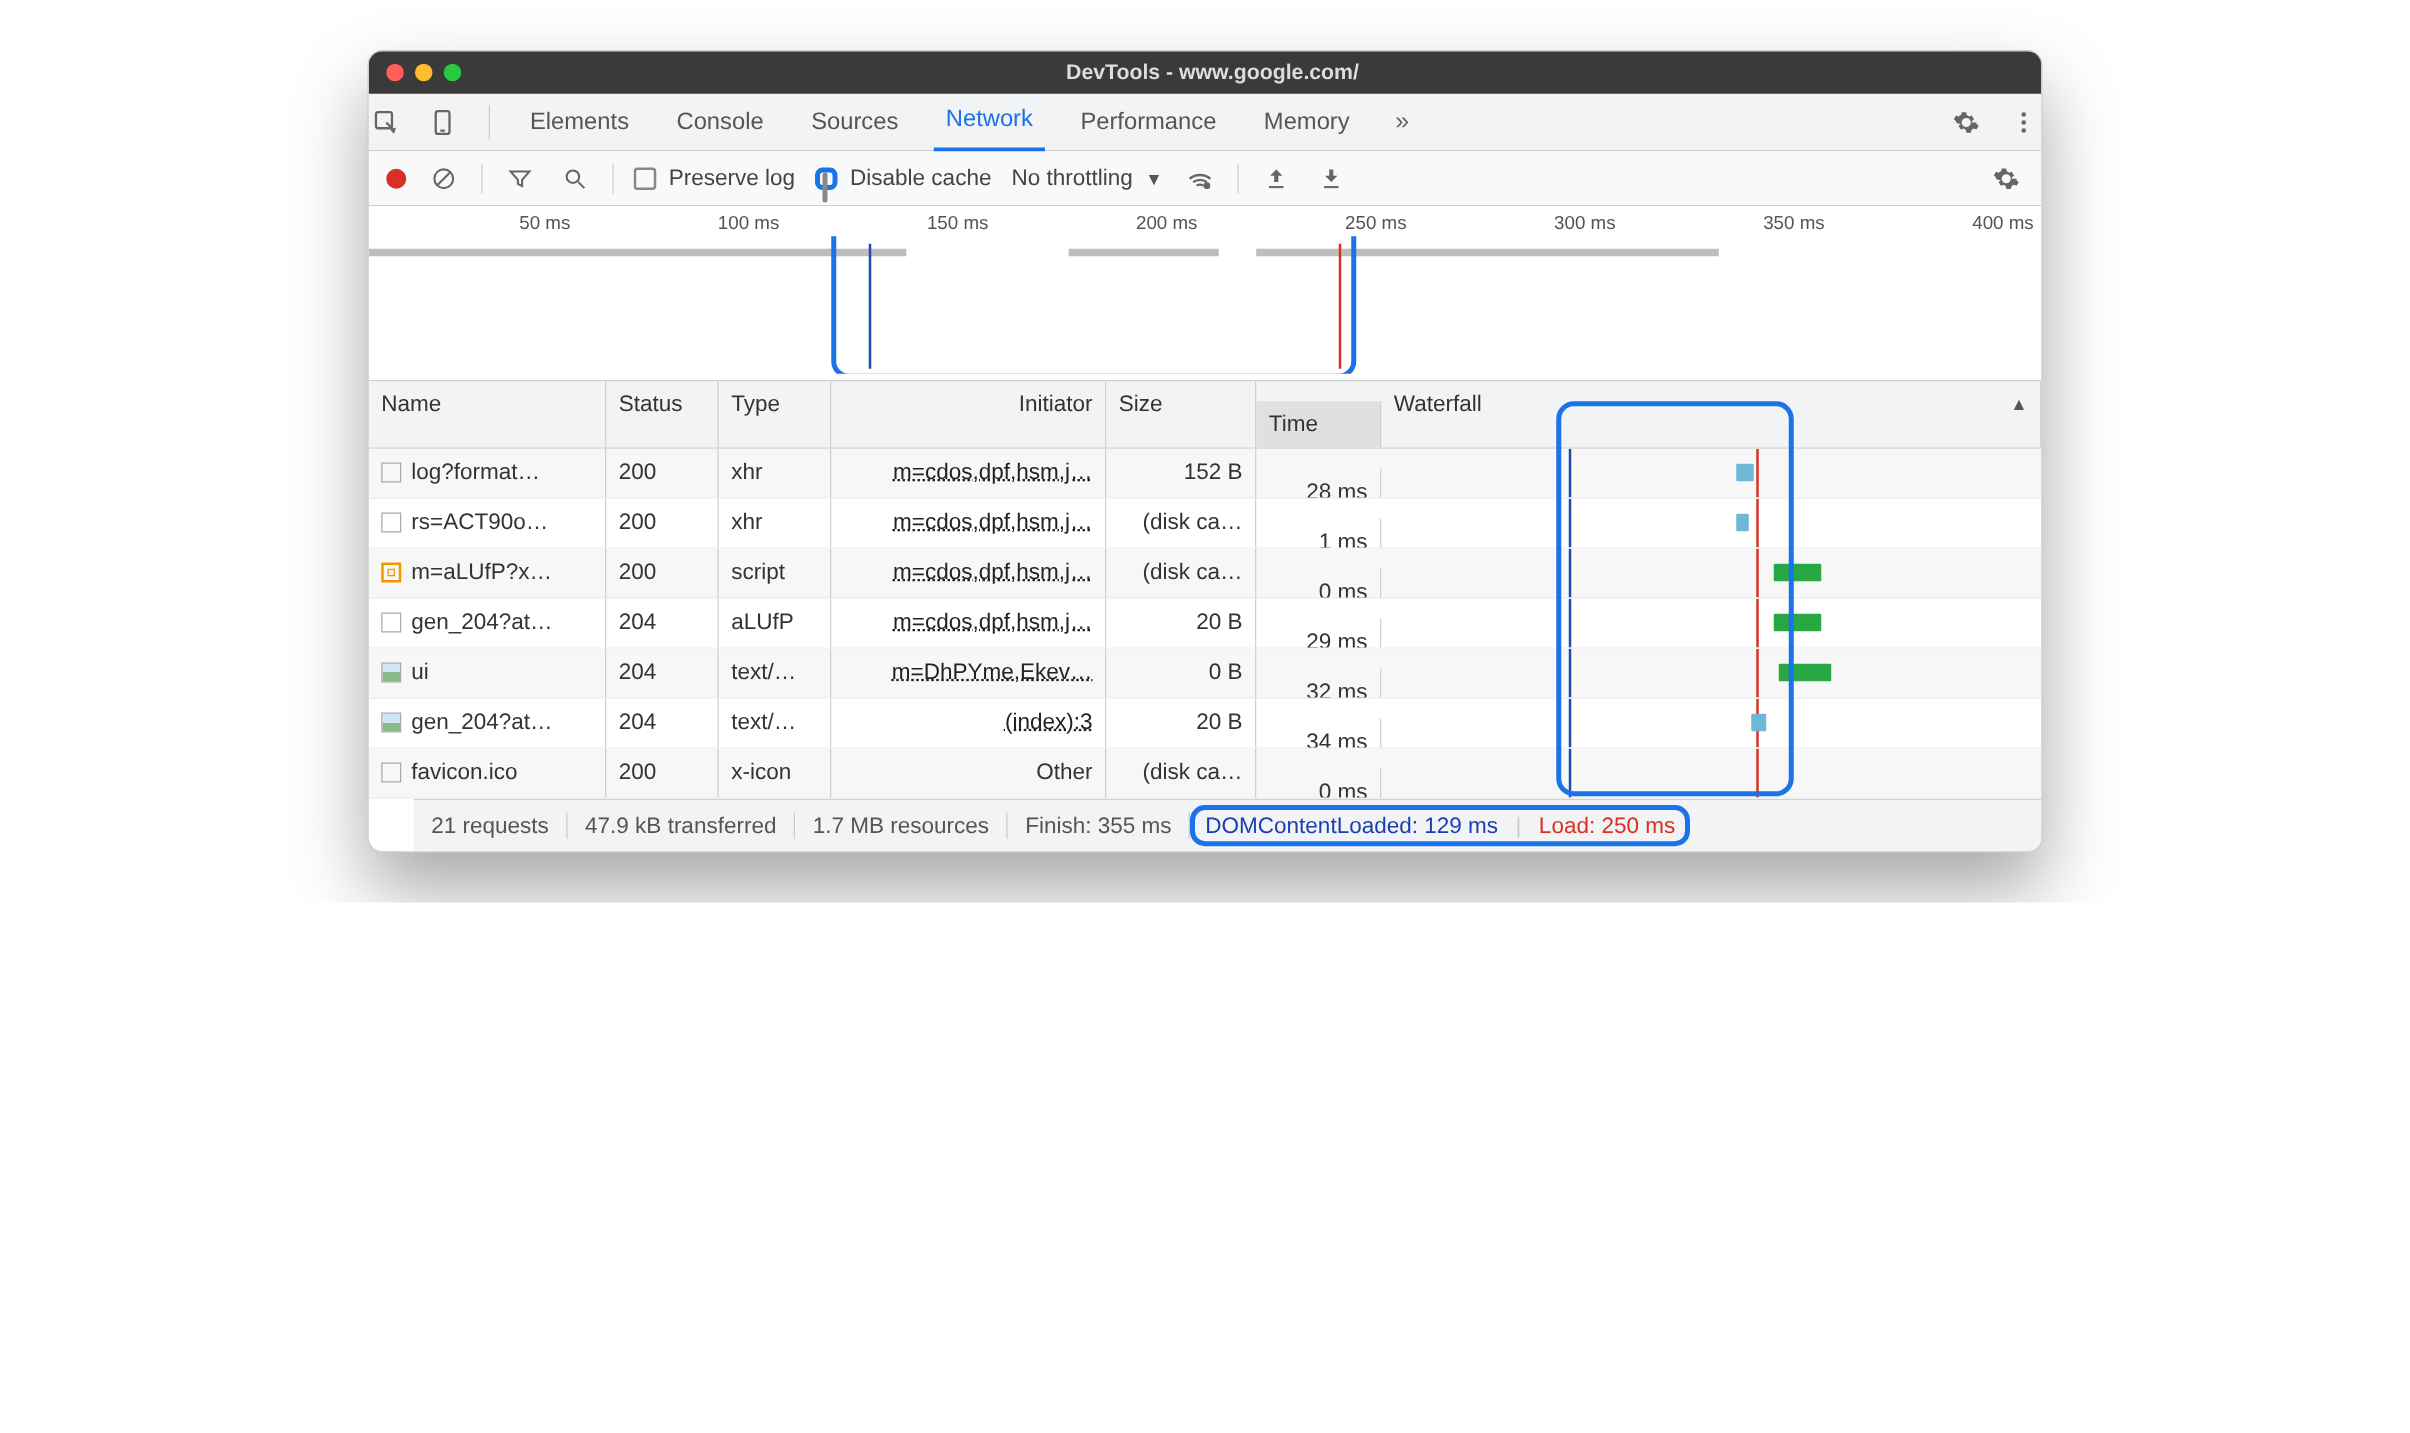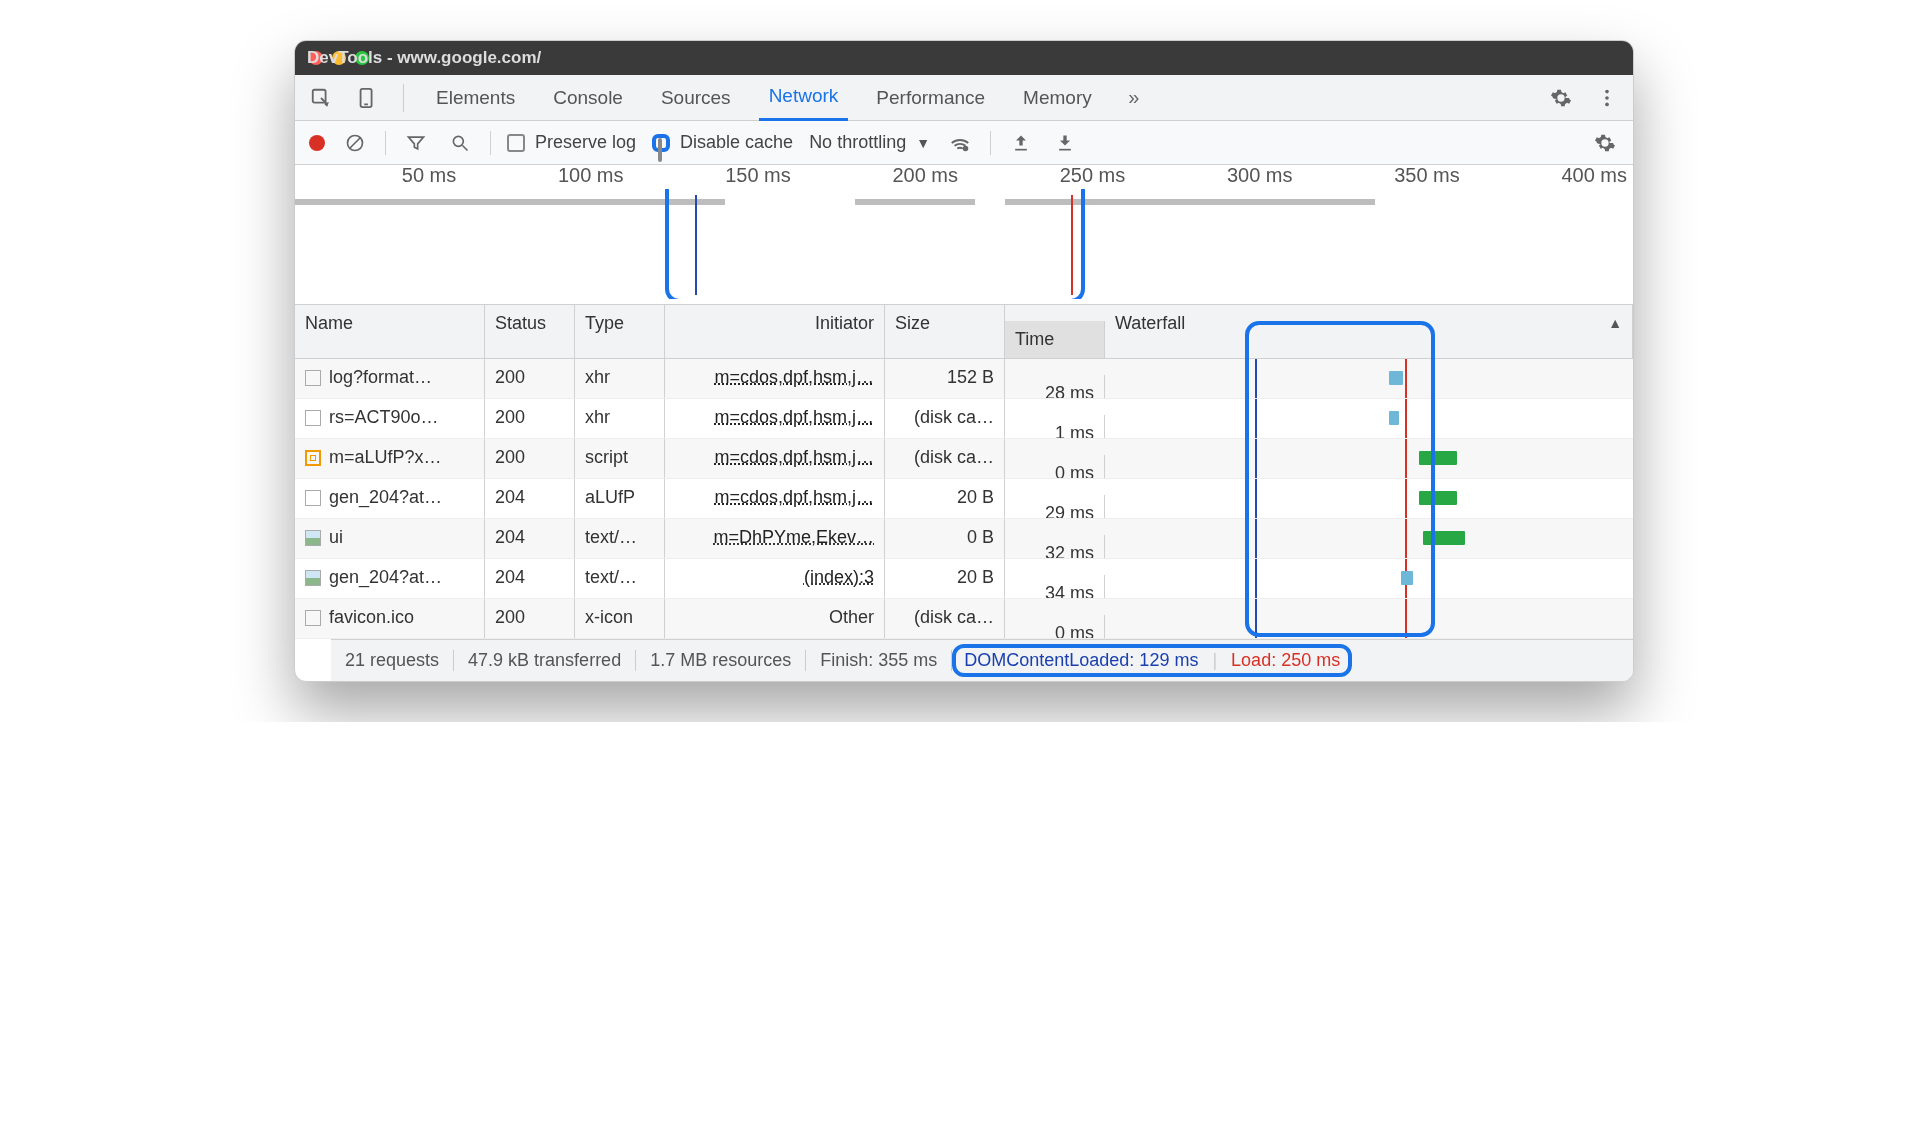--- a/index.html
+++ b/index.html
@@ -29,31 +29,31 @@
     font-size: 17px;
     position: relative;
   }
   .traffic { display: flex; gap: 9px; }
   .tl { width: 14px; height: 14px; border-radius: 50%; }
   .tl.red { background:#ff5f57; }
   .tl.yellow { background:#febc2e; }
   .tl.green { background:#28c840; }
   .title-text {
     position: absolute;
-    left: 12px; right: 0; 
+    left: 12px; right: 0; text-align: center;
     font-weight: 600;
     color: #ddd;
   }
   .tabs-row {
     display: flex;
     align-items: center;
     background: #f1f3f4;
     border-bottom: 1px solid #d0d0d0;
     height: 46px;
-    padding: 0 12px;
+    padding: 0 0;
     font-size: 19px;
     color: #555;
     gap: 18px;
   }
   .icon-btn {
     width: 28px; height: 28px;
     display:flex; align-items:center; justify-content:center;
     color:#666;
   }
   .tabs-row .divider { width:1px; height:28px; background:#ccc; margin:0 4px;}
@@ -81,21 +81,21 @@
   .opt { display:flex; align-items:center; gap:4px;}
   .dropdown-caret { margin-left:6px; color:#555; font-size:14px;}
   .timeline {
     height:140px;
     border-bottom:1px solid #d0d0d0;
     position:relative;
     background:#fff;
   }
   .timeline-ticks {
     display:flex;
-    font-size:20px;
+    font-size:15px;
     color:#555;
     height:24px;
     align-items:flex-end;
     padding-bottom:2px;
   }
   .timeline-ticks span { flex:1; text-align:right; padding-right:6px;}
   .timeline-body {
     position:relative;
     height:110px;
     overflow:hidden;

